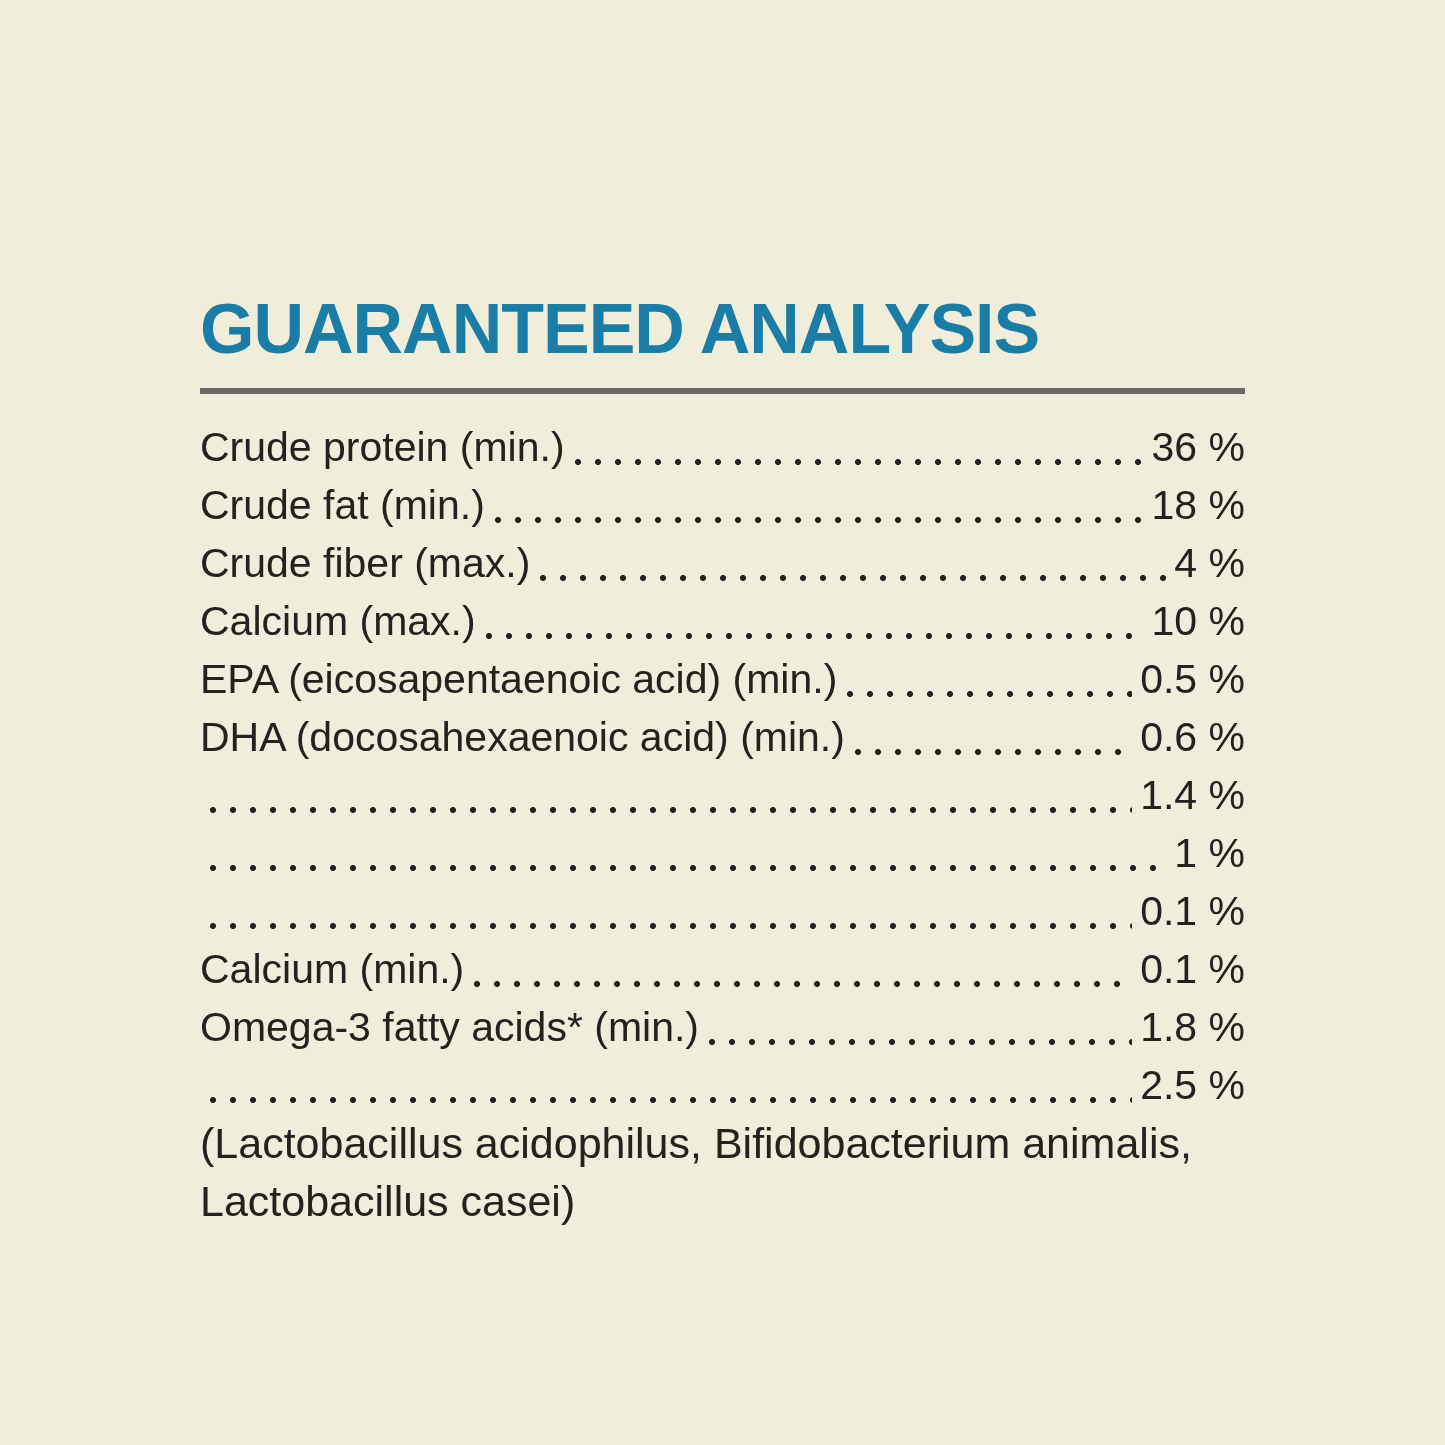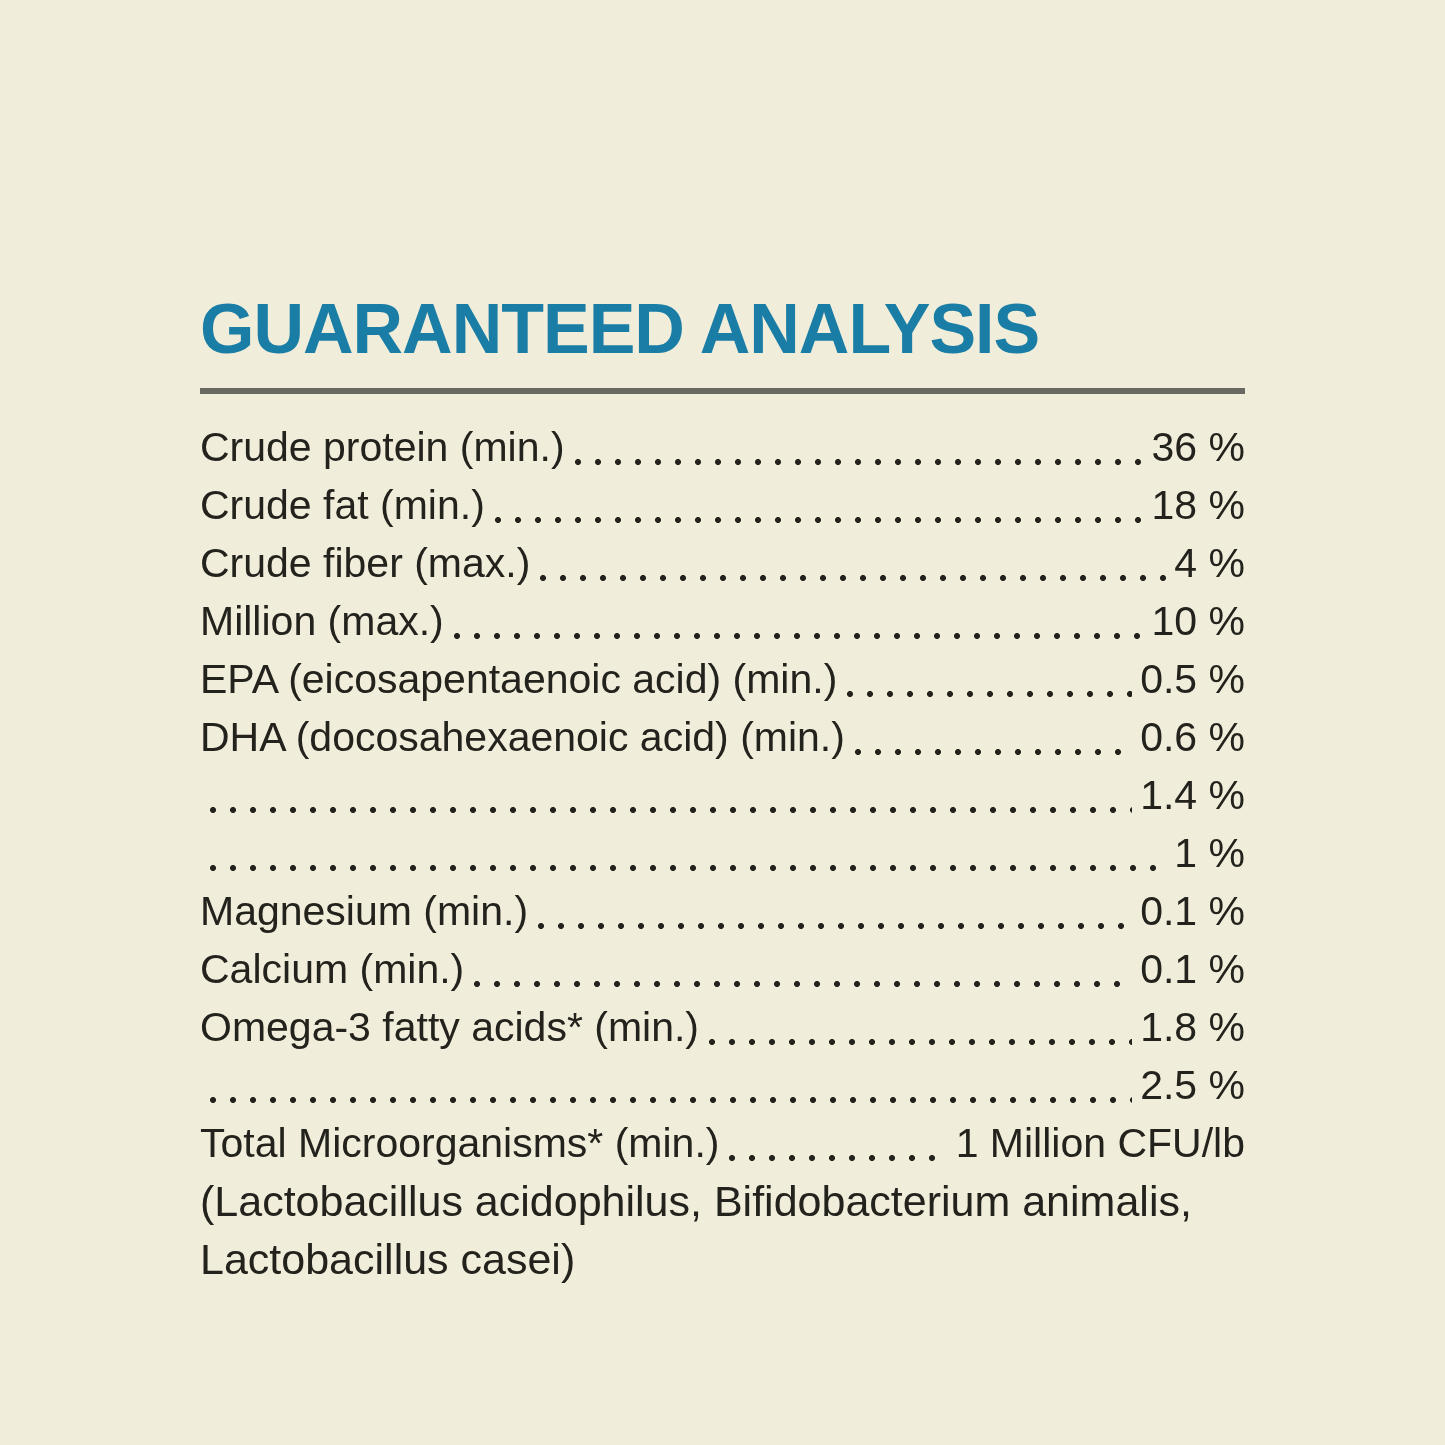--- a/index.html
+++ b/index.html
@@ -80,21 +80,21 @@
         <span class="lbl">Crude fat (min.)</span>
         <span class="dots"></span>
         <span class="val">18 %</span>
       </div>
       <div class="row">
         <span class="lbl">Crude fiber (max.)</span>
         <span class="dots"></span>
         <span class="val">4 %</span>
       </div>
       <div class="row">
-        <span class="lbl">Million (max.)</span>
+        <span class="lbl">Calcium (max.)</span>
         <span class="dots"></span>
         <span class="val">10 %</span>
       </div>
       <div class="row">
         <span class="lbl">EPA (eicosapentaenoic acid) (min.)</span>
         <span class="dots"></span>
         <span class="val">0.5 %</span>
       </div>
       <div class="row">
         <span class="lbl">DHA (docosahexaenoic acid) (min.)</span>
@@ -103,41 +103,35 @@
       </div>
       <div class="row">
         <span class="dots"></span>
         <span class="val">1.4 %</span>
       </div>
       <div class="row">
         <span class="dots"></span>
         <span class="val">1 %</span>
       </div>
       <div class="row">
-        <span class="lbl">Magnesium (min.)</span>
         <span class="dots"></span>
         <span class="val">0.1 %</span>
       </div>
       <div class="row">
         <span class="lbl">Calcium (min.)</span>
         <span class="dots"></span>
         <span class="val">0.1 %</span>
       </div>
       <div class="row">
         <span class="lbl">Omega-3 fatty acids* (min.)</span>
         <span class="dots"></span>
         <span class="val">1.8 %</span>
       </div>
       <div class="row">
         <span class="dots"></span>
         <span class="val">2.5 %</span>
       </div>
-      <div class="row">
-        <span class="lbl">Total Microorganisms* (min.)</span>
-        <span class="dots"></span>
-        <span class="val">1 Million CFU/lb</span>
-      </div>
     </div>
   <div class="footnote">
     <div>(Lactobacillus acidophilus, Bifidobacterium animalis,</div>
     <div>Lactobacillus casei)</div>
   </div>
 </div>
 
 </body></html>

